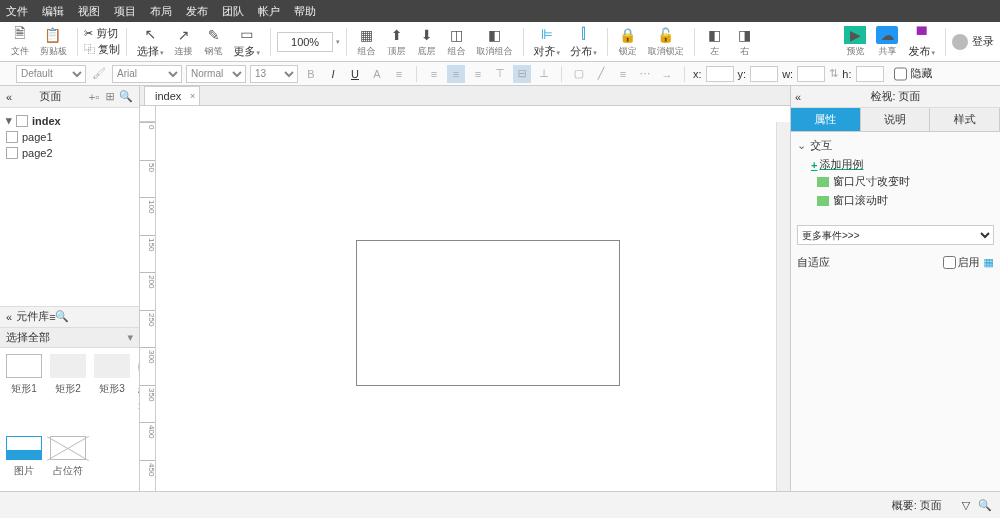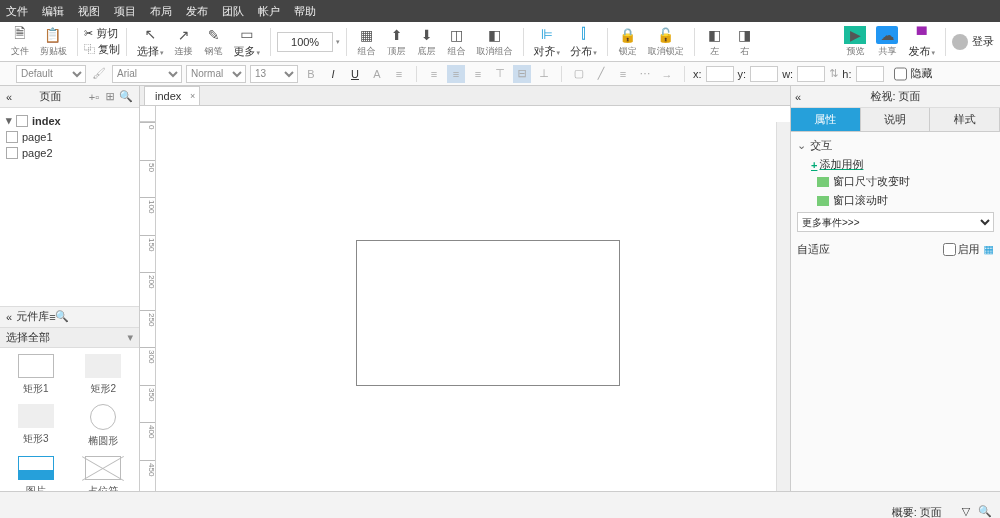--- a/index.html
+++ b/index.html
@@ -25,21 +25,21 @@
 .panelhdr .pic{width:14px;height:14px;margin-left:2px;color:#888;display:flex;align-items:center;justify-content:center}
 .tree{flex:0 0 auto;padding:4px 0}
 .tree .nd{display:flex;align-items:center;padding:2px 6px;font-size:11px}
 .tree .nd.root{font-weight:bold}
 .tree .nd .tw{width:10px;color:#666}
 .tree .nd .fi{width:12px;height:12px;border:1px solid #aaa;margin-right:4px}
 .tree .nd.child{}
 .libhdr{height:22px;background:#f3f3f3;border-top:1px solid #ddd;border-bottom:1px solid #ddd;display:flex;align-items:center;padding:0 6px;font-size:10px;color:#666}
 .libsel{height:20px;border-bottom:1px solid #ddd;display:flex;align-items:center;padding:0 6px;background:#eee;font-size:10px}
 .libsel .ar{margin-left:auto;color:#888}
-.libgrid{flex:1;overflow:auto;padding:6px;display:grid;grid-template-columns:1fr 1fr;gap:8px}
+.libgrid{flex:1;overflow:auto;padding:6px;display:grid;grid-template-columns:1fr 1fr 1fr 1fr;gap:8px}
 .libitem{display:flex;flex-direction:column;align-items:center}
 .libitem .sh{width:36px;height:24px;border:1px solid #bbb;background:#fff;margin-bottom:4px}
 .libitem .sh.fill{background:#eee;border:none}
 .libitem .sh.circ{border-radius:50%;width:26px;height:26px}
 .libitem .sh.img{background:linear-gradient(to top,#26a0da 40%,#fff 40%);border:1px solid #26a0da}
 .libitem .sh.ph{background:#fff;border:1px solid #bbb;position:relative}
 .libitem .sh.ph::before,.libitem .sh.ph::after{content:"";position:absolute;background:#bbb;width:140%;height:1px;top:50%;left:-20%}
 .libitem .sh.ph::before{transform:rotate(30deg)}
 .libitem .sh.ph::after{transform:rotate(-30deg)}
 .libitem .lb{font-size:10px;color:#555}
@@ -60,25 +60,25 @@
 .rtab{flex:1;display:flex;align-items:center;justify-content:center;font-size:11px;background:#eee;border-right:1px solid #ccc}
 .rtab.active{background:#26a0da;color:#fff}
 .rbody{flex:1;padding:6px;overflow:auto}
 .sect{margin-bottom:8px}
 .secthdr{display:flex;align-items:center;font-size:11px;color:#333;margin-bottom:4px}
 .secthdr .ch{margin-right:4px;color:#666}
 .addlink{color:#0a7;text-decoration:underline;font-size:11px;margin-left:14px;display:flex;align-items:center}
 .addlink .pl{color:#0a7;margin-right:2px;font-weight:bold}
 .evt{margin-left:20px;font-size:11px;color:#444;padding:2px 0;display:flex;align-items:center}
 .evt .ei{width:12px;height:10px;background:#7c7;margin-right:4px}
-.moresel{width:100%;height:20px;border:1px solid #ccc;font-size:10px;background:#fff;margin-top:2px}
+.moresel{width:100%;height:20px;border:1px solid #ccc;font-size:10px;background:#fff;margin-top:15px}
 .adapt{display:flex;align-items:center;margin-top:10px;font-size:11px}
 .adapt .sp{flex:1}
 .adapt input{margin-right:2px}
-.statusbar{position:absolute;bottom:0;left:0;right:0;height:18px;background:#f3f3f3;border-top:1px solid #ccc;display:flex;padding:13px 8px;font-size:10px;color:#666}
+.statusbar{position:absolute;bottom:0;left:0;right:0;height:18px;background:#f3f3f3;border-top:1px solid #ccc;display:flex;align-items:center;padding:13px 8px;font-size:10px;color:#666}
 .statusbar .sp{flex:1}
 .play{background:#1abc9c!important;color:#fff}
 .cloud{background:#2196f3!important;color:#fff;border-radius:2px}
 .dd{font-size:7px;color:#888;margin-left:1px}
 </style>
 </head>
 <body>
 
 <div class="menubar">
   <span>文件</span>

